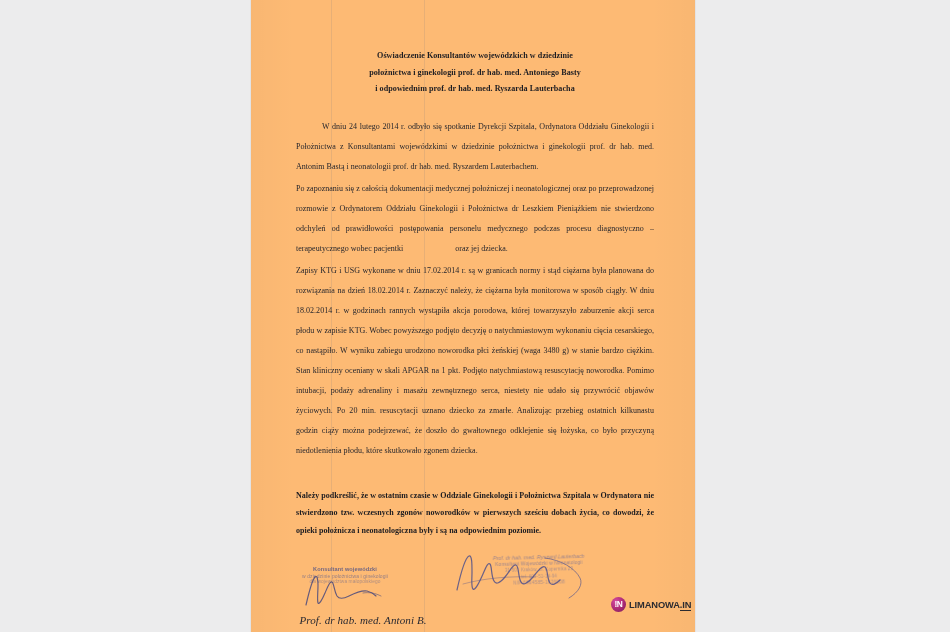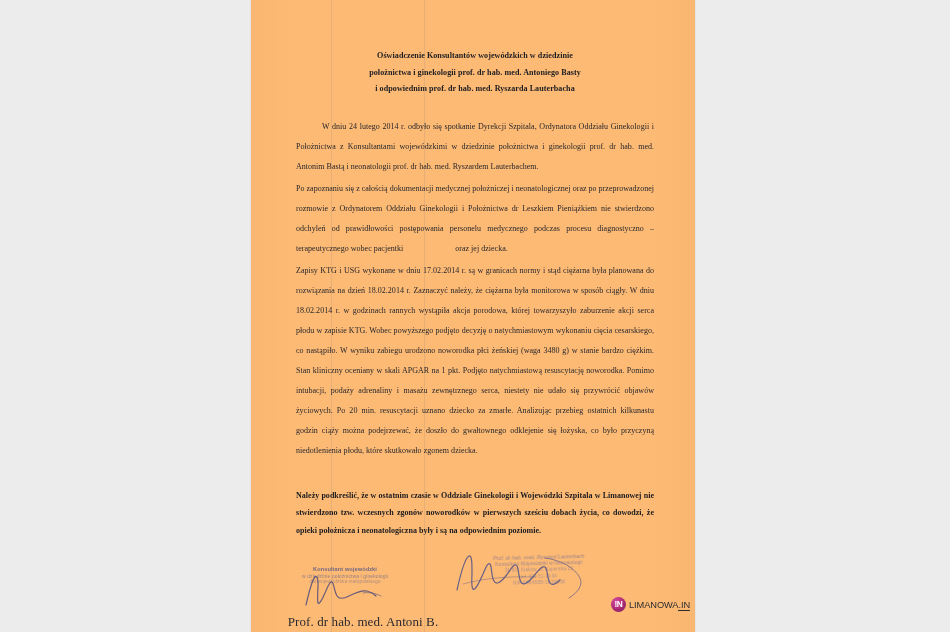--- a/index.html
+++ b/index.html
@@ -162,21 +162,22 @@
   }
   .sig-ink.left-ink  { left: 18px; top: 10px; }
   .sig-ink.right-ink { left: -6px; top: -4px; }
 
   .sig-caption {
     position: absolute;
     left: 0;
     top: 52px;
     width: 160px;
     font-family: "Liberation Serif", serif;
-    font-size: 13px;
+    font-style: italic;
+    font-size: 11px;
     color: #2a2a31;
     text-align: center;
     letter-spacing: 0.1px;
     white-space: nowrap;
   }
 
   
   #site-watermark {
     position: absolute;
     left: 360px;
@@ -198,21 +199,21 @@
   .wm-badge span {
     color: #ffffff;
     font-family: "Liberation Sans", sans-serif;
     font-weight: bold;
     font-size: 8.4px;
     line-height: 1;
     letter-spacing: -0.3px;
   }
   .wm-text {
     font-family: "Liberation Sans", sans-serif;
-    font-weight: normal;
+    font-weight: bold;
     font-size: 9.3px;
     color: #2b2b30;
     letter-spacing: -0.1px;
     white-space: nowrap;
   }
   .wm-text .wm-suffix {
     border-bottom: 1px solid #2b2b30;
     padding-bottom: 0px;
   }
 </style>
@@ -234,21 +235,21 @@
         <span class="hl">położnictwa i ginekologii prof. dr hab. med. Antoniego Basty</span>
         <span class="hl">i odpowiednim prof. dr hab. med. Ryszarda Lauterbacha</span>
       </div>
 
       <p class="para first-block"><span class="indent"></span><span>W dniu 24 lutego 2014 r. odbyło się spotkanie Dyrekcji Szpitala, Ordynatora Oddziału Ginekologii i Położnictwa z Konsultantami wojewódzkimi w dziedzinie położnictwa i ginekologii prof. dr hab. med. Antonim Bastą i neonatologii prof. dr hab. med. Ryszardem Lauterbachem.</span></p>
 
       <p class="para gap"><span>Po zapoznaniu się z całością dokumentacji medycznej położniczej i neonatologicznej oraz po przeprowadzonej rozmowie z Ordynatorem Oddziału Ginekologii i Położnictwa dr Leszkiem Pieniążkiem nie stwierdzono odchyleń od prawidłowości postępowania personelu medycznego podczas procesu diagnostyczno – terapeutycznego  wobec pacjentki</span><span class="wide-gap"></span><span>oraz jej dziecka.</span></p>
 
       <p class="para gap">Zapisy KTG i USG wykonane w dniu 17.02.2014 r. są w granicach normy i stąd ciężarna była planowana do rozwiązania na dzień 18.02.2014 r. Zaznaczyć należy, że ciężarna była monitorowa w sposób ciągły. W dniu 18.02.2014 r. w godzinach rannych wystąpiła akcja porodowa, której towarzyszyło zaburzenie akcji serca płodu w zapisie KTG. Wobec powyższego podjęto decyzję o natychmiastowym wykonaniu cięcia cesarskiego, co nastąpiło. W wyniku zabiegu urodzono noworodka płci żeńskiej (waga 3480 g) w stanie bardzo ciężkim. Stan kliniczny oceniany w skali APGAR na 1 pkt. Podjęto natychmiastową resuscytację noworodka. Pomimo intubacji, podaży adrenaliny i masażu zewnętrznego serca, niestety nie udało się przywrócić objawów życiowych. Po 20 min. resuscytacji uznano dziecko za zmarłe. Analizując przebieg ostatnich kilkunastu godzin ciąży można podejrzewać, że doszło do gwałtownego odklejenie się łożyska, co było przyczyną niedotlenienia płodu, które skutkowało zgonem dziecka.</p>
 
-      <p class="para-strong">Należy podkreślić, że w ostatnim czasie  w Oddziale Ginekologii i Wojewódzki Szpitala w Limanowej   nie stwierdzono tzw. wczesnych zgonów noworodków w pierwszych sześciu dobach życia, co dowodzi, że opieki położnicza i neonatologiczna były i są na odpowiednim poziomie.</p>
+      <p class="para-strong">Należy podkreślić, że w ostatnim czasie  w Oddziale Ginekologii i Położnictwa Szpitala w Ordynatora   nie stwierdzono tzw. wczesnych zgonów noworodków w pierwszych sześciu dobach życia, co dowodzi, że opieki położnicza i neonatologiczna były i są na odpowiednim poziomie.</p>
 
     </div>
 
     <div id="signature-zone">
 
       <div class="sig-block left">
         <div class="stamp stamp-left">
           <span class="sl s1">Konsultant wojewódzki</span>
           <span class="sl s2">w dziedzinie położnictwa i ginekologii</span>
           <span class="sl s3">dla województwa małopolskiego</span>

